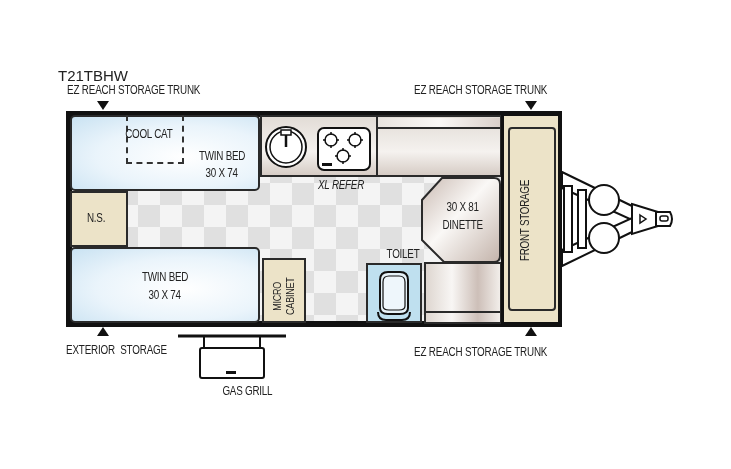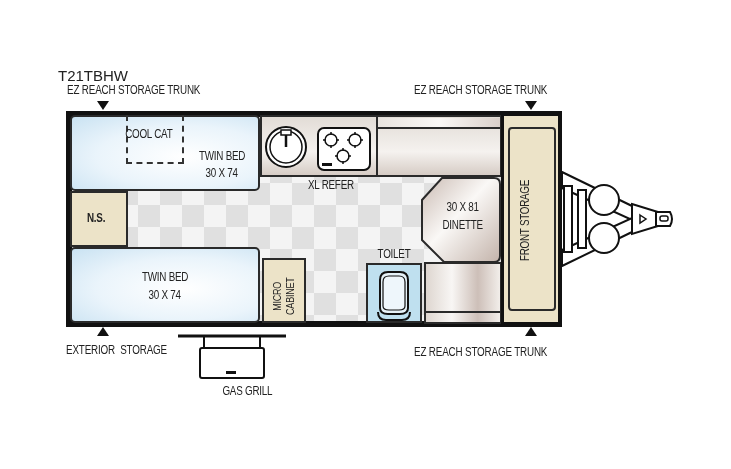--- a/index.html
+++ b/index.html
@@ -56,21 +56,21 @@
     <circle cx="15" cy="14" r="6"></circle>
       <circle cx="39" cy="14" r="6"></circle>
       <circle cx="27" cy="30" r="6"></circle>
     <path d="M15 6v3M15 19v3M7 14h3M20 14h3M39 6v3M39 19v3M31 14h3M44 14h3M27 22v3M27 35v3M19 30h3M32 30h3"></path>
   </g>
   <rect x="6" y="37" width="10" height="3" fill="#111"></rect>
 </svg>
 
 <div class="abs counter" style="left:376px;top:115px;width:126px;height:62px;"></div>
 <div class="abs" style="left:378px;top:118px;width:122px;height:9px;background:linear-gradient(90deg,#e8e3de,#faf8f6,#d9cfc9);border-bottom:2px solid #2a2a2a;"></div>
-<div class="abs lbl-c" style="left:296px;top:178px;width:70px;"><span class="cond">XL REFER</span></div>
+<div class="abs lbl-c" style="left:306px;top:178px;width:70px;font-style:italic;"><span class="cond">XL REFER</span></div>
 
 <svg class="abs" style="left:420px;top:176px;" width="82" height="88">
   <defs>
     <linearGradient id="dg" x1="0" y1="0" x2="1" y2="1">
       <stop offset="0" stop-color="#cabbb3"></stop>
         <stop offset="0.45" stop-color="#faf8f6"></stop>
         <stop offset="1" stop-color="#c3b3aa"></stop>
     </linearGradient>
   </defs>
   <path d="M22 2 H74 Q80 2 80 8 V80 Q80 86 74 86 H24 L2 64 V24 Z" fill="url(#dg)" stroke="#2a2a2a" stroke-width="2"></path>
@@ -96,35 +96,35 @@
     <path d="M72 36 L98 44 L98 58 L72 66 Z"></path>
     <path d="M96 44 H110 Q114 51 110 58 H96 Z"></path>
     <circle cx="44" cy="32" r="15"></circle>
     <circle cx="44" cy="70" r="15"></circle>
   </g>
   <path d="M80 47 L86 51 L80 55 Z" fill="#fff" stroke="#111" stroke-width="1.5"></path>
   <rect x="100" y="48" width="8" height="5" rx="2" fill="#fff" stroke="#111" stroke-width="1.5"></rect>
 </svg>
 
 <div class="abs beige" style="left:70px;top:191px;width:58px;height:56px;"></div>
-<div class="abs lbl-c" style="left:70px;top:211px;width:52px;font-weight:bold;"><span class="cond">N.S.</span></div>
+<div class="abs lbl-c" style="left:70px;top:211px;width:52px;"><span class="cond">N.S.</span></div>
 
 <div class="abs bed" style="left:70px;top:247px;width:190px;height:76px;"></div>
 <div class="abs lbl-c" style="left:125px;top:268px;width:80px;line-height:18px;">
   <div><span class="cond">TWIN BED</span></div>
   <div><span class="cond">30 X 74</span></div>
 </div>
 
 <div class="abs beige" style="left:262px;top:258px;width:44px;height:65px;"></div>
 <div class="abs lbl-c" style="left:244px;top:283px;width:80px;line-height:13px;transform:rotate(-90deg);font-size:11px;">
   <div><span class="cond">MICRO</span></div>
   <div><span class="cond">CABINET</span></div>
 </div>
 
-<div class="abs lbl-c" style="left:366px;top:247px;width:56px;"><span class="cond">TOILET</span></div>
+<div class="abs lbl-c" style="left:375px;top:247px;width:56px;"><span class="cond">TOILET</span></div>
 <div class="abs" style="left:366px;top:263px;width:56px;height:60px;background:#bfe0ef;border:2px solid #2a2a2a;box-sizing:border-box;"></div>
 <svg class="abs" style="left:374px;top:270px;" width="40" height="52">
   <path d="M6 10 Q6 2 14 2 H26 Q34 2 34 10 V38 Q34 44 26 44 H14 Q6 44 6 38 Z" fill="#e6f2f8" stroke="#111" stroke-width="2"></path>
   <path d="M9 12 Q9 6 15 6 H25 Q31 6 31 12 V36 Q31 40 25 40 H15 Q9 40 9 36 Z" fill="#eef6fb" stroke="#111" stroke-width="1.2"></path>
   <path d="M4 42 Q4 50 12 50 H28 Q36 50 36 42" fill="none" stroke="#111" stroke-width="2"></path>
 </svg>
 
 <div class="abs tri-up" style="left:525px;top:327px;"></div>
 <div class="abs lbl" style="left:414px;top:345px;">EZ REACH STORAGE TRUNK</div>
 

